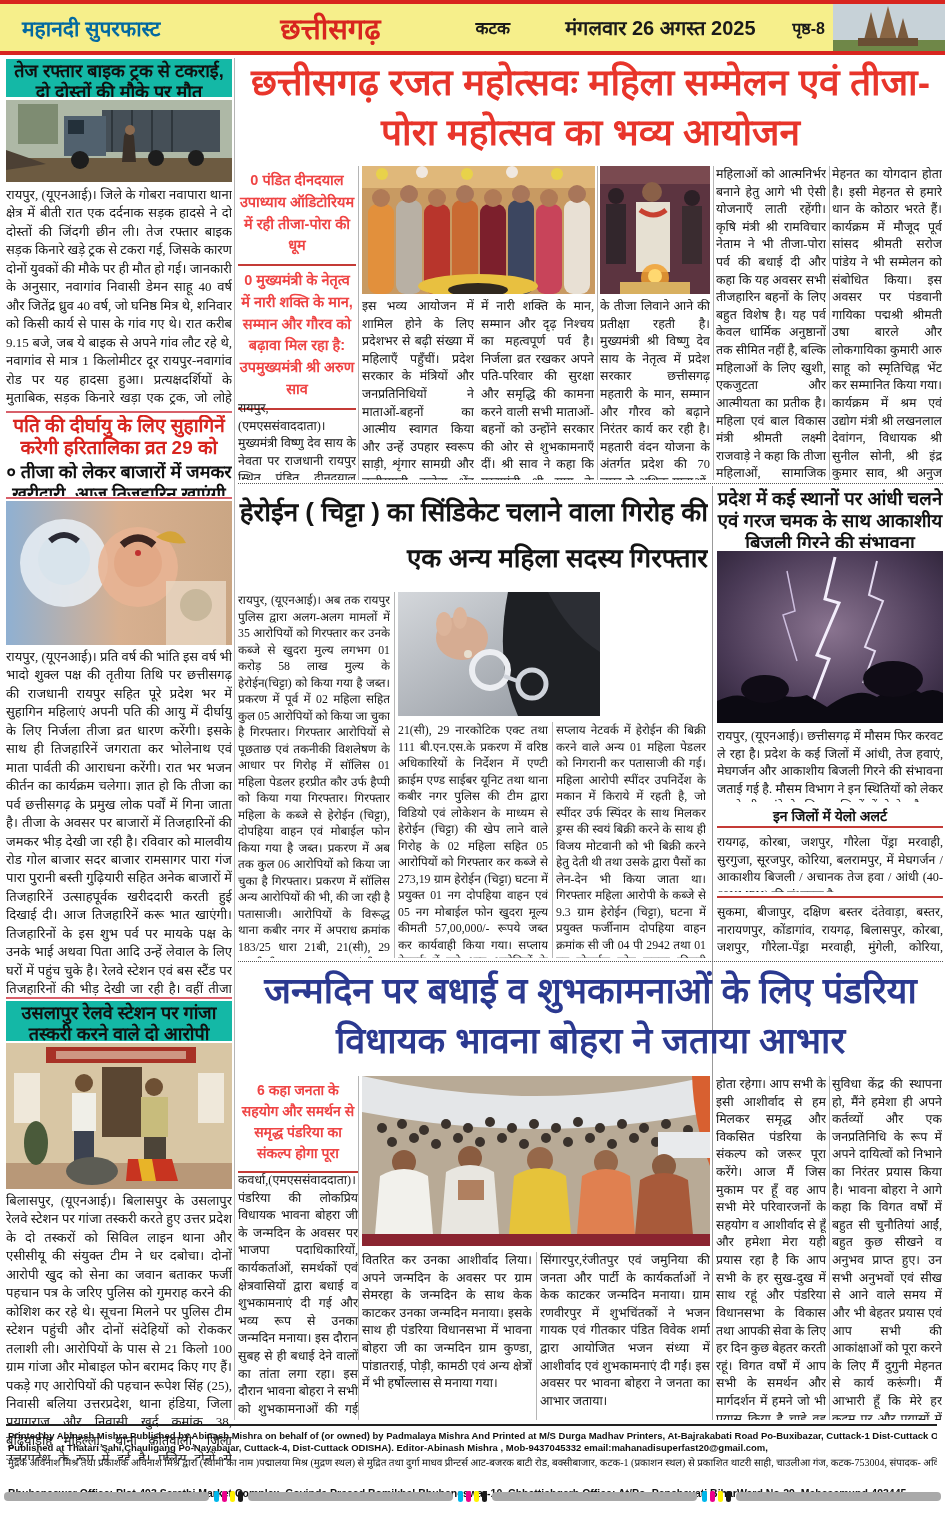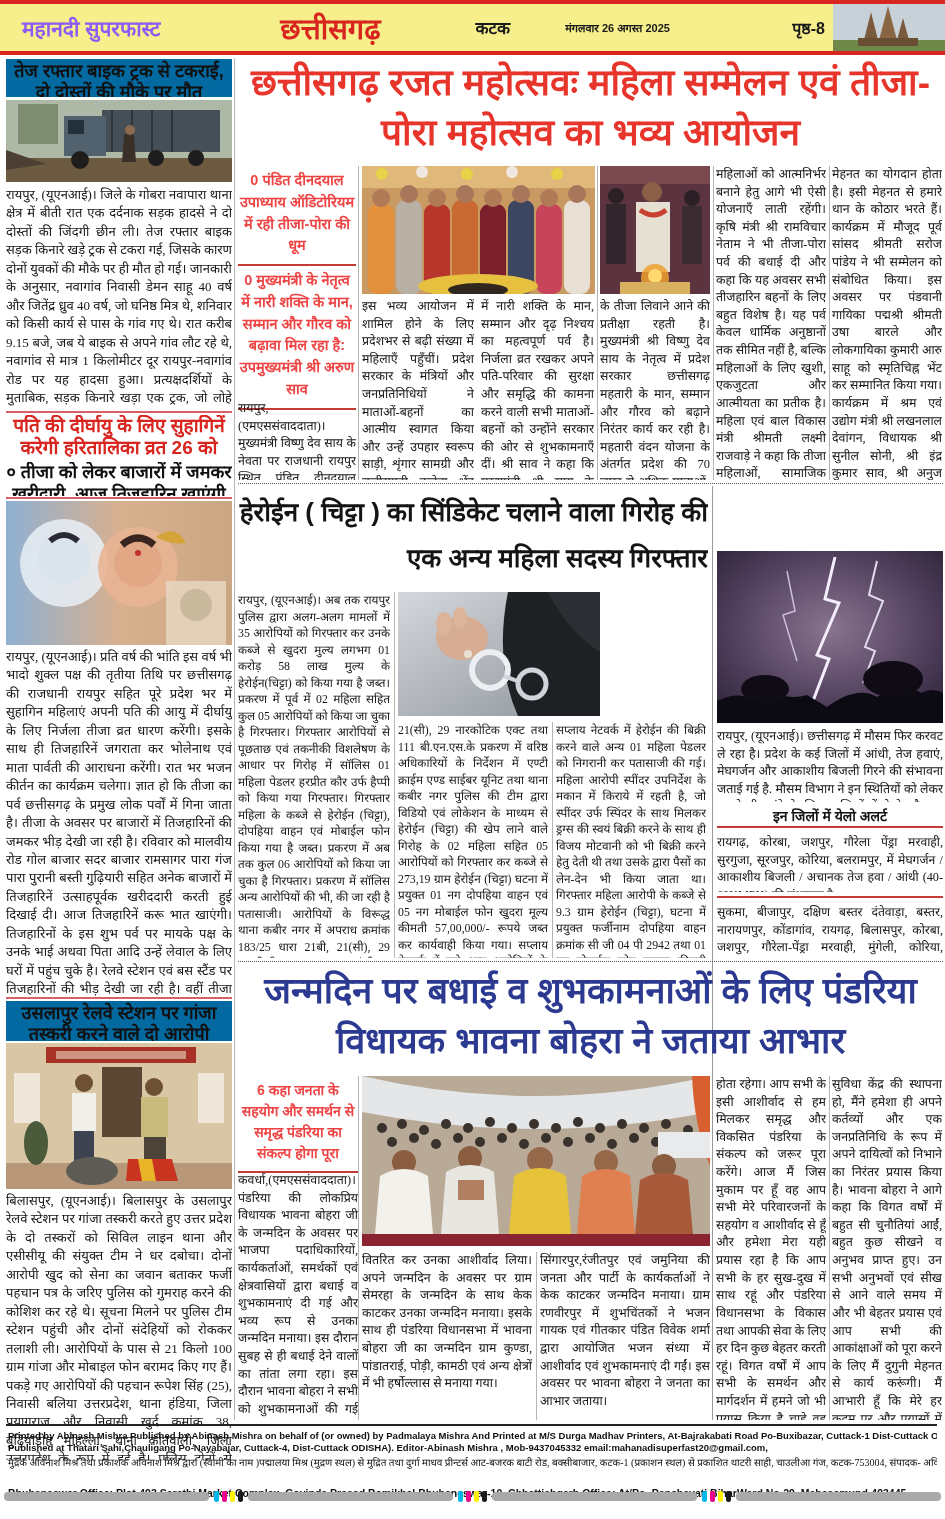--- a/index.html
+++ b/index.html
@@ -2,32 +2,32 @@
 <html><head>
 <meta charset="utf-8">
 <style>
   html,body{margin:0;padding:0;background:#d9d9d9;}
   .page{position:relative;width:945px;height:1519px;background:#ffffff;overflow:hidden;
         font-family:"Liberation Serif",serif;color:#111;}
   
   .masthead{position:absolute;left:0;top:0;width:945px;height:55px;background:#f6ef8b;
             border-top:4px solid #d8251f;border-bottom:4px solid #d8251f;box-sizing:border-box;
             display:flex;align-items:center;font-family:"Liberation Sans",sans-serif;}
-  .mh-paper{font-size:21px;font-weight:bold;color:#8b5cf6;margin-left:22px;white-space:nowrap;}
+  .mh-paper{font-size:21px;font-weight:bold;color:#0369a1;margin-left:22px;white-space:nowrap;}
   .mh-state{font-size:29px;font-weight:bold;color:#d8251f;margin-left:120px;white-space:nowrap;}
   .mh-city{font-size:17px;font-weight:bold;color:#1a1a1a;margin-left:95px;white-space:nowrap;}
-  .mh-date{font-size:11px;font-weight:bold;color:#1a1a1a;margin-left:55px;white-space:nowrap;}
+  .mh-date{font-size:20px;font-weight:bold;color:#1a1a1a;margin-left:55px;white-space:nowrap;}
   .mh-page{font-size:16px;font-weight:bold;color:#1a1a1a;margin-left:auto;margin-right:8px;white-space:nowrap;}
   .mh-temple{width:112px;height:47px;flex:0 0 auto;}
   
   .abs{position:absolute;box-sizing:border-box;}
   .body-txt{font-size:12.4px;line-height:1.42;text-align:justify;overflow:hidden;color:#161616;}
   .body-txt-sm{font-size:11.8px;line-height:1.4;text-align:justify;overflow:hidden;color:#161616;}
   .hl-left{font-family:"Liberation Sans",sans-serif;font-weight:bold;font-size:18px;line-height:1.15;
-           text-align:center;color:#101010;background:#0369a1;padding:2px 2px;overflow:hidden;}
+           text-align:center;color:#101010;background:#14b8a6;padding:2px 2px;overflow:hidden;}
   .hl-red-sm{font-family:"Liberation Sans",sans-serif;font-weight:bold;font-size:19px;line-height:1.15;
            text-align:center;color:#d8251f;overflow:hidden;}
   .subhead{font-family:"Liberation Sans",sans-serif;font-weight:bold;font-size:18px;line-height:1.2;
            text-align:center;color:#101010;overflow:hidden;}
   .hl-main{font-family:"Liberation Sans",sans-serif;font-weight:bold;font-size:37px;line-height:1.34;
            text-align:center;color:#e8352b;overflow:hidden;}
   .hl-black{font-family:"Liberation Sans",sans-serif;font-weight:bold;font-size:26px;line-height:1.75;
            text-align:right;color:#141414;overflow:hidden;}
   .hl-blue{font-family:"Liberation Sans",sans-serif;font-weight:bold;font-size:36px;line-height:1.4;
            text-align:center;color:#2b3990;overflow:hidden;}
@@ -91,21 +91,21 @@
       <circle cx="150" cy="58" r="8" fill="#1d1d1d"></circle>
       <circle cx="190" cy="58" r="8" fill="#1d1d1d"></circle>
       <path d="M118 36 q4 -10 10 0 l2 26 h-14 Z" fill="#3a3028"></path>
       <circle cx="124" cy="30" r="5" fill="#8a6a50"></circle>
       <path d="M0 50 L40 64 L0 70 Z" fill="#4c4034"></path>
     </svg>
   </div>
   <div class="abs body-txt" style="left:6px;top:186px;width:226px;height:222px;font-size:13px;">रायपुर, (यूएनआई)। जिले के गोबरा नवापारा थाना क्षेत्र में बीती रात एक दर्दनाक सड़क हादसे ने दो दोस्तों की जिंदगी छीन ली। तेज रफ्तार बाइक सड़क किनारे खड़े ट्रक से टकरा गई, जिसके कारण दोनों युवकों की मौके पर ही मौत हो गई। जानकारी के अनुसार, नवागांव निवासी डेमन साहू 40 वर्ष और जितेंद्र ध्रुव 40 वर्ष, जो घनिष्ठ मित्र थे, शनिवार को किसी कार्य से पास के गांव गए थे। रात करीब 9.15 बजे, जब ये बाइक से अपने गांव लौट रहे थे, नवागांव से मात्र 1 किलोमीटर दूर रायपुर-नवागांव रोड पर यह हादसा हुआ। प्रत्यक्षदर्शियों के मुताबिक, सड़क किनारे खड़ा एक ट्रक, जो लोहे की छड़ों से लदा था, अंधेरे में बिना किसी संकेतक या रिफ्लेक्टर के खड़ा था। तेज रफ्तार बाइक पर सवार दोनों युवकों को ट्रक दिखाई नहीं दिया और उनकी बाइक ट्रक के पिछले हिस्से से जा टकराई। टक्कर इतनी जोरदार थी कि डेमन साहू और जितेंद्र ध्रुव के सिर पर गंभीर चोटें आईं, और उनके शरीर के कई हिस्सों में भी गहरी चोटें लगीं। दोनों की मौके पर ही मौत हो गई। हादसे की सूचना मिलते ही गोबरा नवापारा पुलिस मौके पर पहुंची और शवों को कब्जे में लेकर पोस्टमॉर्टम के लिए भेज दिया। पुलिस ने प्रारंभिक जांच में पाया कि ट्रक ड्राइवर ने सड़क किनारे वाहन खड़ा करने के लिए कोई सावधानी नहीं बरती थी, जिसके कारण यह हादसा हुआ।</div>
 
   <div class="redline" style="left:6px;top:411px;width:226px;"></div>
-  <div class="abs hl-red-sm" style="left:6px;top:415px;width:226px;height:46px;">पति की दीर्घायु के लिए सुहागिनें करेगी हरितालिका व्रत 26 को</div>
+  <div class="abs hl-red-sm" style="left:6px;top:415px;width:226px;height:46px;">पति की दीर्घायु के लिए सुहागिनें करेगी हरितालिका व्रत 29 को</div>
   <div class="abs subhead" style="left:6px;top:462px;width:226px;height:34px;">० तीजा को लेकर बाजारों में जमकर खरीदारी, आज तिजहारिन खाएंगी करूभात</div>
   <div class="redline" style="left:6px;top:497px;width:226px;"></div>
   <div class="photo" style="left:6px;top:501px;width:226px;height:144px;">
     <svg viewBox="0 0 226 144" preserveAspectRatio="none">
       <defs>
         <linearGradient id="sp" x1="0" y1="0" x2="1" y2="0">
           <stop offset="0" stop-color="#8fb0d2"></stop>
             <stop offset="0.5" stop-color="#d8b090"></stop>
             <stop offset="1" stop-color="#caa684"></stop>
         </linearGradient>
@@ -244,20 +244,21 @@
       <line x1="106" y1="84" x2="122" y2="90" stroke="#cfd3da" stroke-width="4"></line>
       <circle cx="70" cy="62" r="4" fill="#e8e0d0"></circle>
     </svg>
   </div>
   <div class="abs body-txt-sm" style="left:398px;top:722px;width:150px;height:236px;">21(सी), 29 नारकोटिक एक्ट तथा 111 बी.एन.एस.के प्रकरण में वरिष्ठ अधिकारियों के निर्देशन में एण्टी क्राईम एण्ड साईबर यूनिट तथा थाना कबीर नगर पुलिस की टीम द्वारा विडियो एवं लोकेशन के माध्यम से हेरोईन (चिट्टा) की खेप लाने वाले गिरोह के 02 महिला सहित 05 आरोपियों को गिरफ्तार कर कब्जे से 273,19 ग्राम हेरोईन (चिट्टा) घटना में प्रयुक्त 01 नग दोपहिया वाहन एवं 05 नग मोबाईल फोन खुदरा मूल्य कीमती 57,00,000/- रूपये जब्त कर कार्यवाही किया गया। सप्लाय नेटवर्क में लगे अन्य आरोपियों के संबंध में पतासाजी करने एवं उनसे जब्त दस्तावेजों का तकनीकी विशलेषण कर हेरोईन (चिट्टा) को कन्ज्यूम एवं उसकी बिक्री करने वालों के संबंध में जानकारी प्राप्त की गई, जिस पर टीम के सदस्यों द्वारा प्राप्त साक्ष्यों के आधार पर कार्यवाही करते हुए इस हेरोईन</div>
   <div class="abs body-txt-sm" style="left:556px;top:722px;width:150px;height:236px;">सप्लाय नेटवर्क में हेरोईन की बिक्री करने वाले अन्य 01 महिला पेडलर को निगरानी कर पतासाजी की गई। महिला आरोपी स्पींदर उपनिर्देश के मकान में किराये में रहती है, जो स्पींदर उर्फ स्पिंदर के साथ मिलकर ड्रग्स की स्वयं बिक्री करने के साथ ही विजय मोटवानी को भी बिक्री करने हेतु देती थी तथा उसके द्वारा पैसों का लेन-देन भी किया जाता था। गिरफ्तार महिला आरोपी के कब्जे से 9.3 ग्राम हेरोईन (चिट्टा), घटना में प्रयुक्त फर्जीनाम दोपहिया वाहन क्रमांक सी जी 04 पी 2942 तथा 01 नग मोबाईल फोन जुमला कीमती लगभग 2,00,000/- रूपये जब्त कर महिला आरोपी के विरूद्ध कार्यवाही किया गया। गिरफ्तार महिला आरोपी - हरप्रीत कौर उर्फ हैप्पी पति अमरीक सिंग उम्र 23 साल निवासी एलआईजी - 251, 252 बीरसाबरकर नगर होरापुर थाना कबीर नगर रायपुर।</div>
   <div class="vline" style="left:394px;top:592px;height:366px;"></div>
   <div class="vline" style="left:552px;top:722px;height:236px;"></div>
 
   <div class="vline" style="left:712px;top:486px;height:934px;background:#999;"></div>
+  <div class="abs hl-weather" style="left:717px;top:488px;width:226px;height:60px;">प्रदेश में कई स्थानों पर आंधी चलने एवं गरज चमक के साथ आकाशीय बिजली गिरने की संभावना</div>
   <div class="photo" style="left:717px;top:551px;width:226px;height:172px;">
     <svg viewBox="0 0 226 172" preserveAspectRatio="none">
       <defs>
           <radialGradient id="lt" cx="0.5" cy="0.45" r="0.8">
         <stop offset="0" stop-color="#8a7490"></stop>
             <stop offset="0.6" stop-color="#4a3a56"></stop>
             <stop offset="1" stop-color="#221a2c"></stop>
       </radialGradient>
         </defs>
       <rect width="226" height="172" fill="url(#lt)"></rect>

